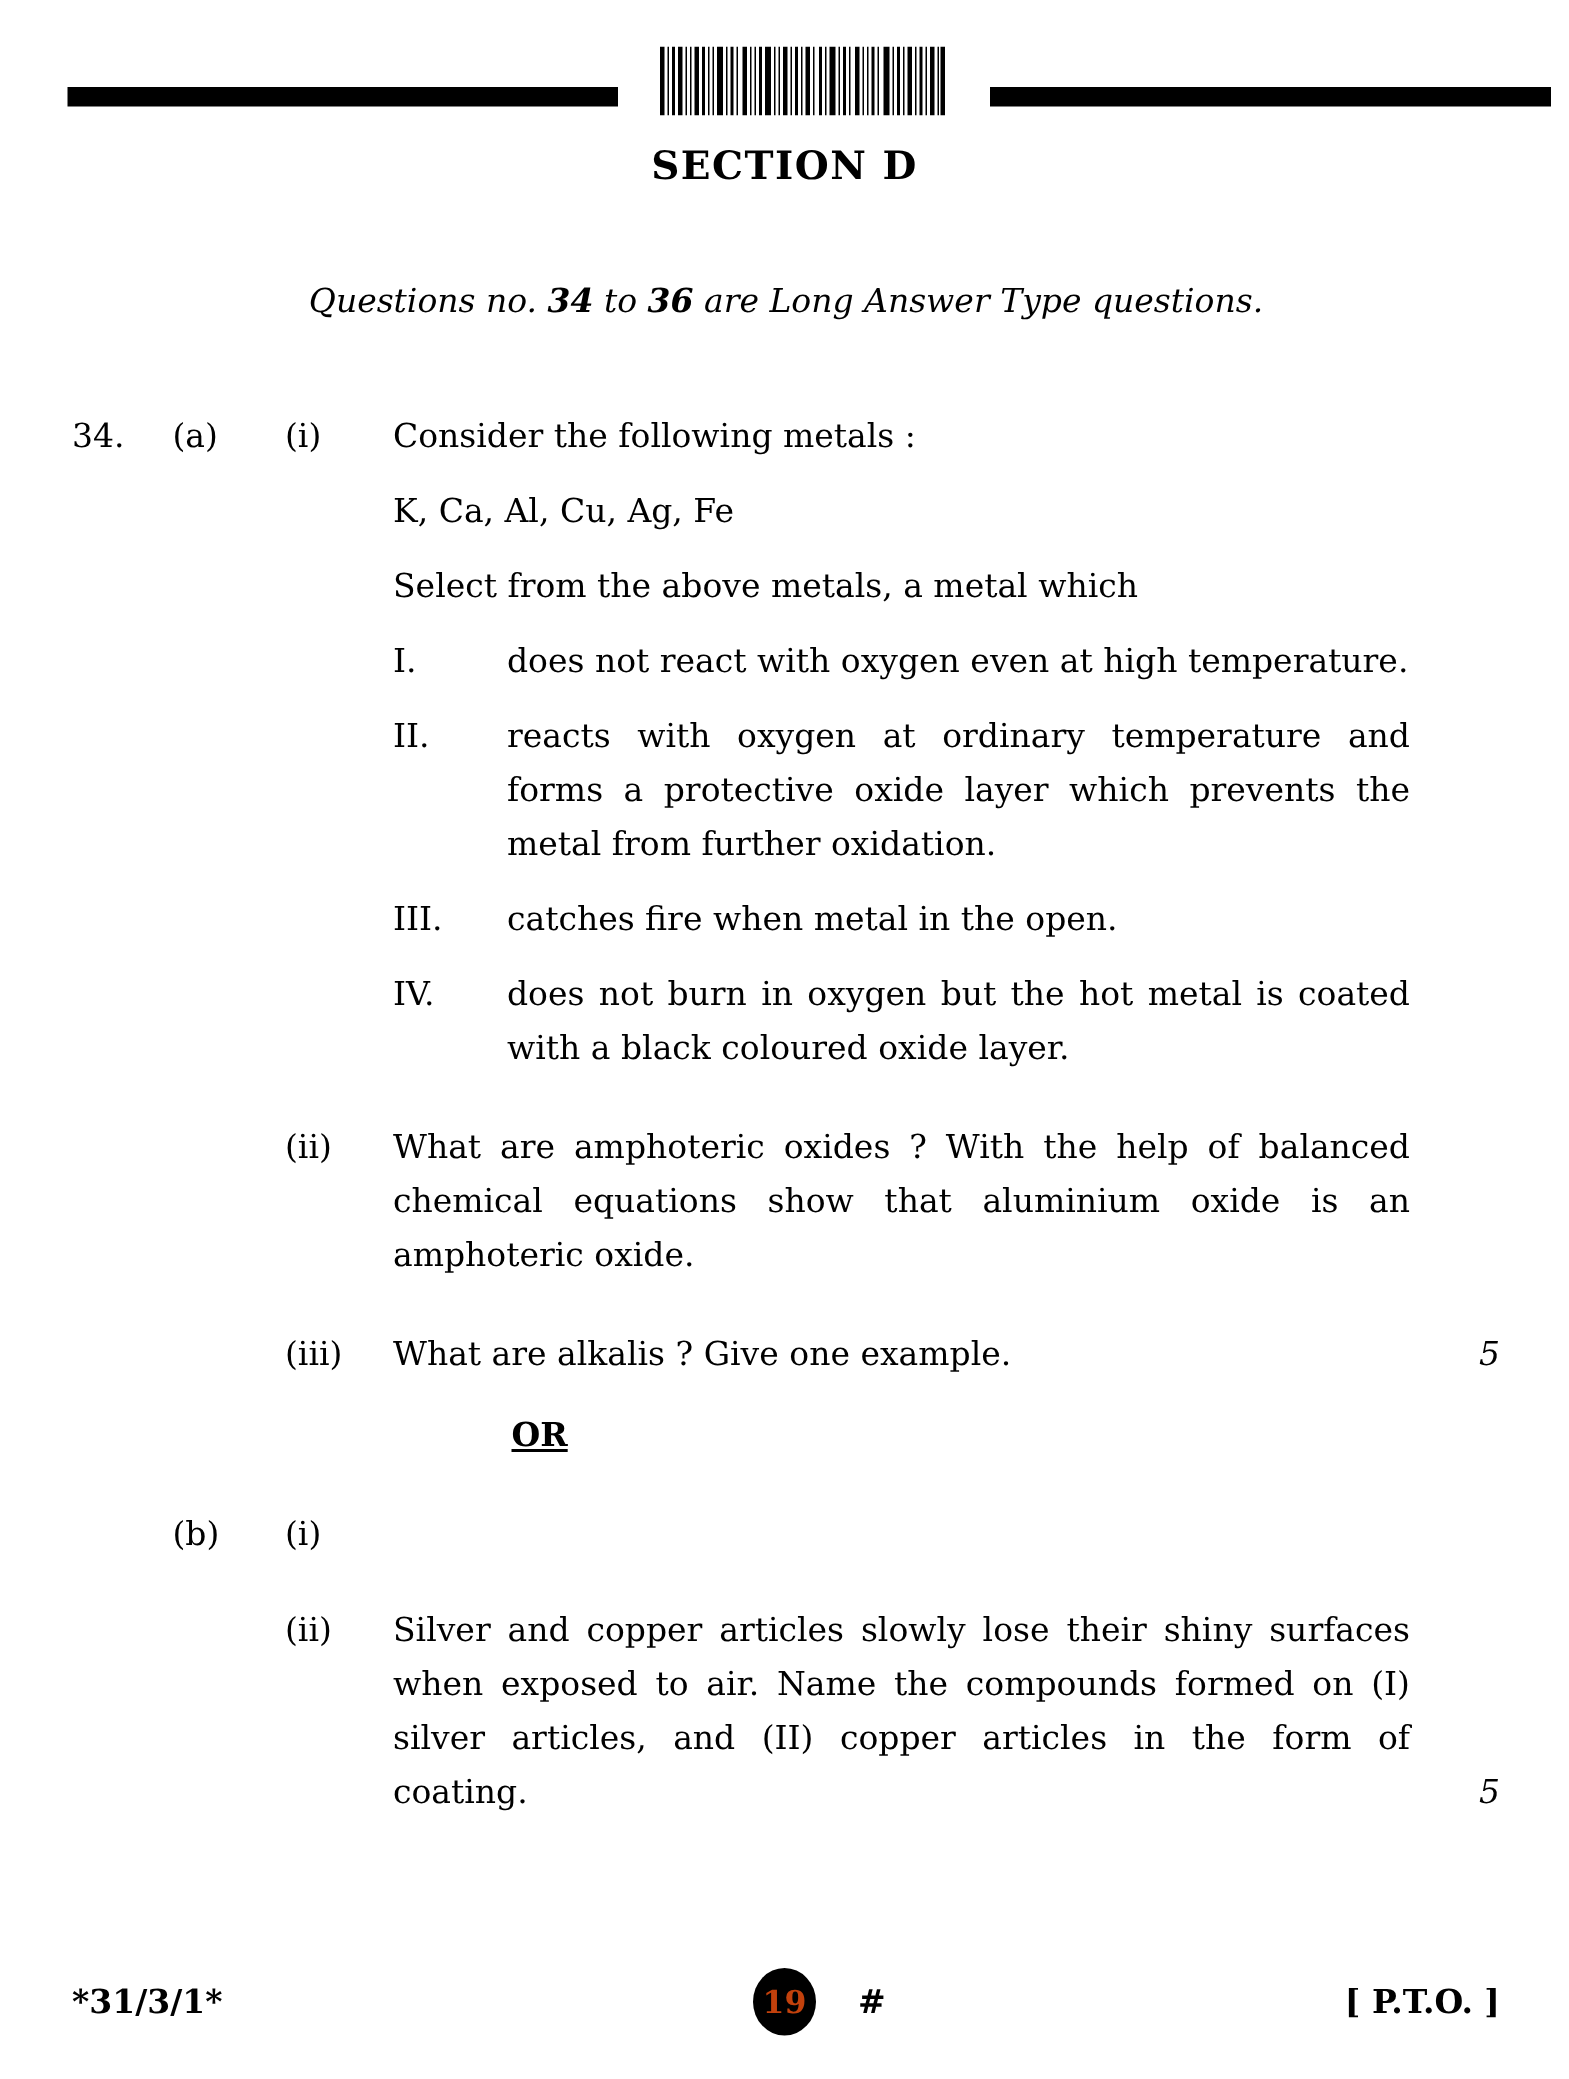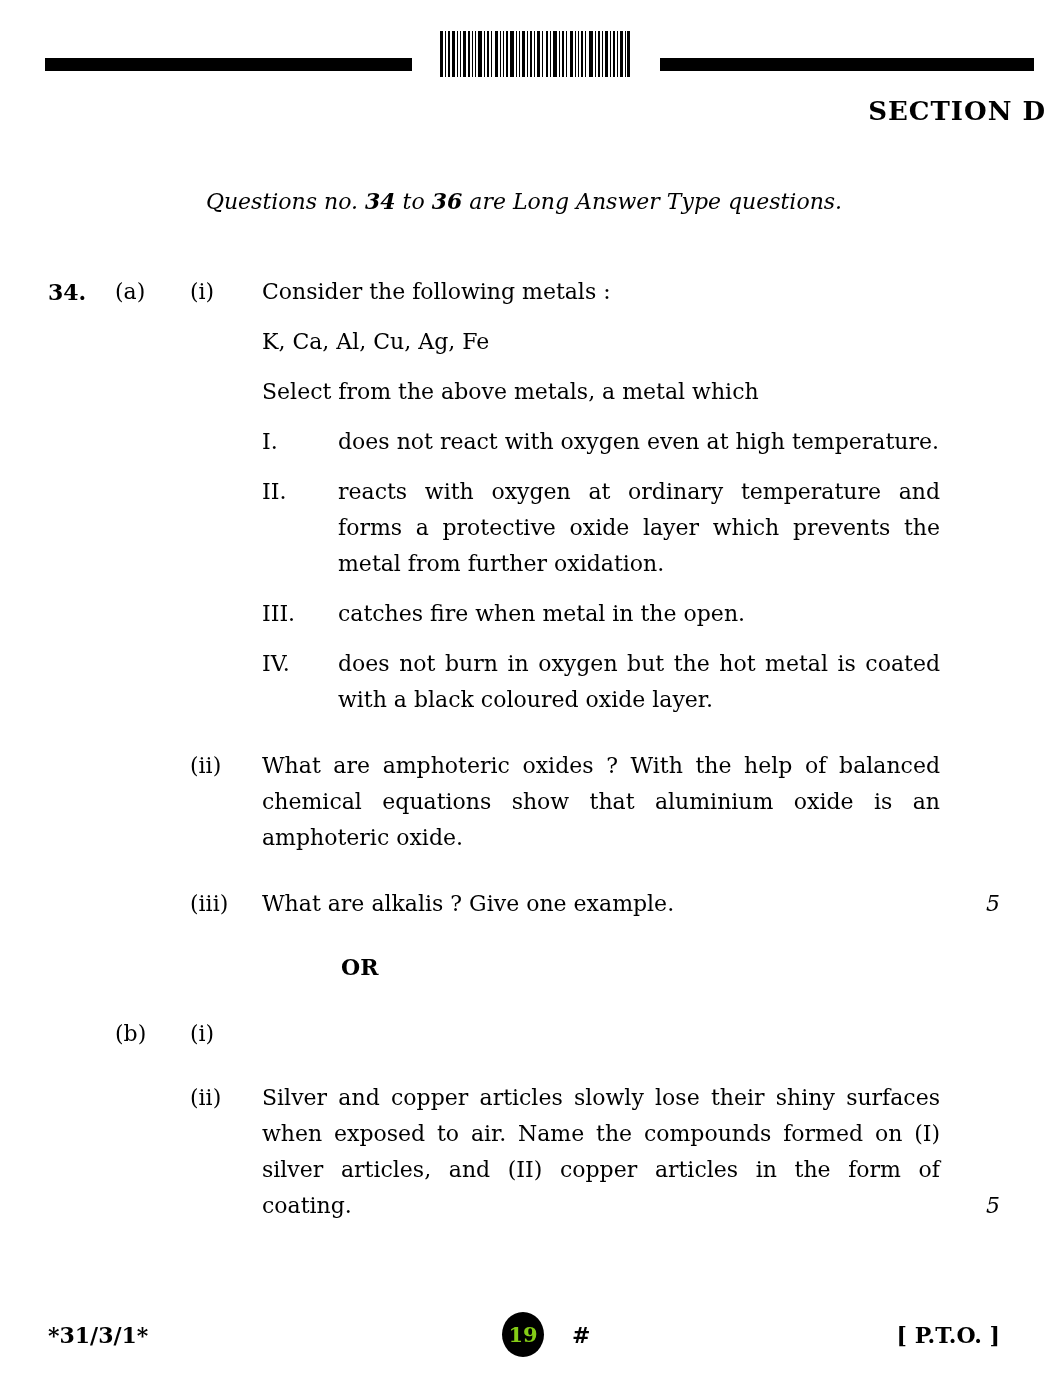--- a/index.html
+++ b/index.html
@@ -9,50 +9,50 @@
     font-family:"DejaVu Serif", serif;
     font-size:22px; line-height:36px;
     position:relative; overflow:hidden;
   }
   .bar { position:absolute; height:13px; background:#000; top:58px; }
   .bar.left  { left:45px;  width:367px; }
   .bar.right { left:660px; width:374px; }
   .barcode { position:absolute; left:440px; top:31px; width:190px; height:46px; }
   .section-title {
     position:absolute; top:96px; left:0; width:100%;
-    text-align:right; font-weight:bold; font-size:26px; line-height:30px;
+    text-align:center; font-weight:bold; font-size:26px; line-height:30px;
     letter-spacing:1px;
   }
   .content { position:absolute; top:183px; left:48px; width:952px; }
   .instruction { font-style:italic; margin:0;text-align:center; }
   .instruction b { font-weight:bold; }
   .row {
     display:grid;
     grid-template-columns:67px 75px 72px 678px 60px;
     margin:0;
   }
   .gap-first { margin-top:54px; }
   .gap-sm { margin-top:14px; }
   .gap-lg { margin-top:30px; }
-  .gap-or { margin-top:27px; }
+  .gap-or { margin-top:17px;text-decoration:underline; }
   .gap-b  { margin-top:31px; }
   .gap-b2 { margin-top:28px; }
-  .qnum { font-weight:bold; }
+  .qnum { font-weight:normal; }
   .c4 { grid-column:4; }
   .just { text-align:justify; }
   .marks {
     grid-column:5; font-style:italic; text-align:right;
     align-self:end;
   }
   .opt { display:grid; grid-template-columns:76px 1fr; }
   .or-label { font-weight:bold; padding-left:79px; }
   .footer-code { position:absolute; left:48px; top:1317px; font-weight:bold; }
   .page-circle {
     position:absolute; left:502px; top:1312px; width:42px; height:45px;
-    background:#000; border-radius:50%; color:#84cc16;
+    background:#000; border-radius:50%; color:#c2410c;
     display:flex; align-items:center; justify-content:center;
     font-weight:bold; font-size:21px; line-height:1;
   }
   .hash { position:absolute; left:572px; top:1317px; font-weight:bold; }
   .pto { position:absolute; right:46px; top:1317px; font-weight:bold; }
 </style>
 </head>
 <body>
 
 <div class="bar left"></div>

